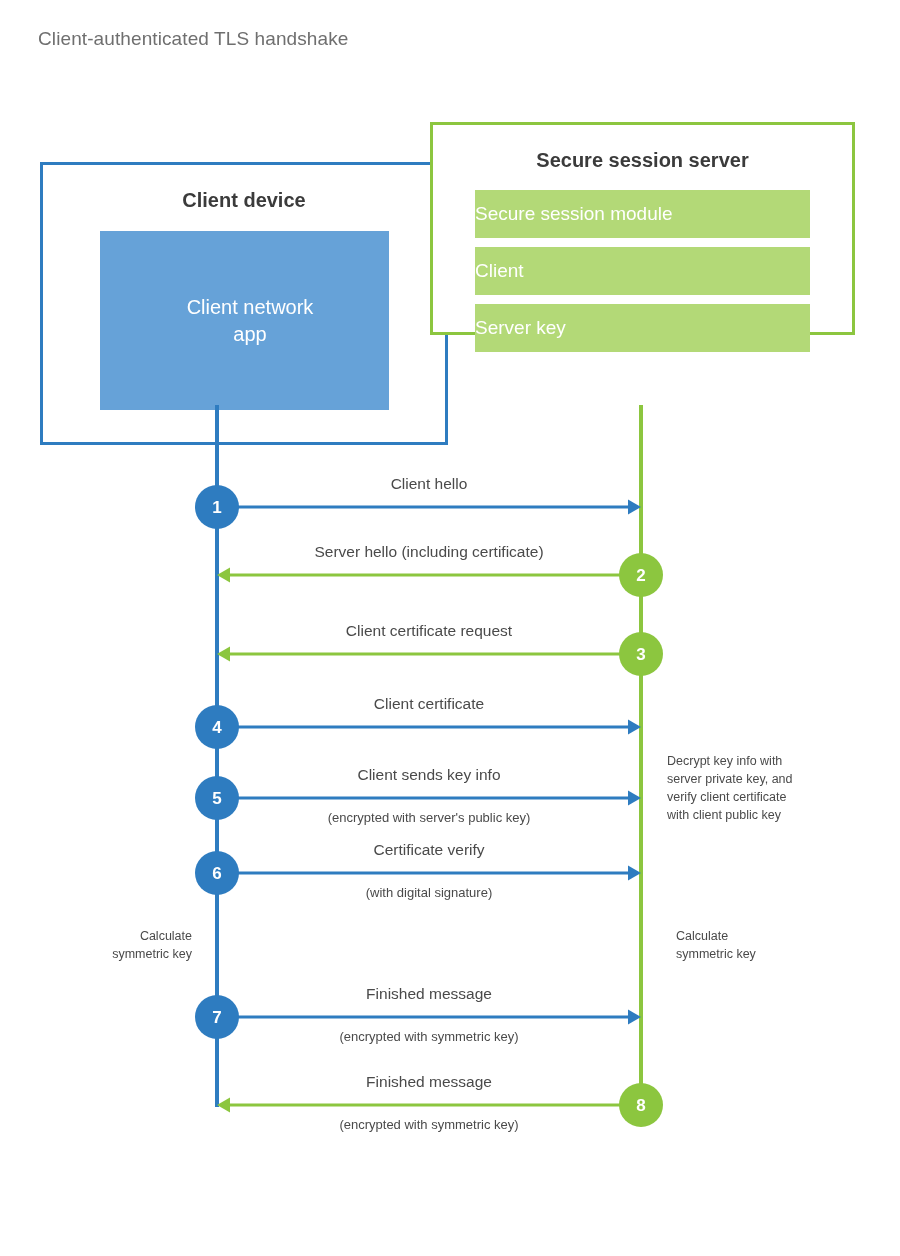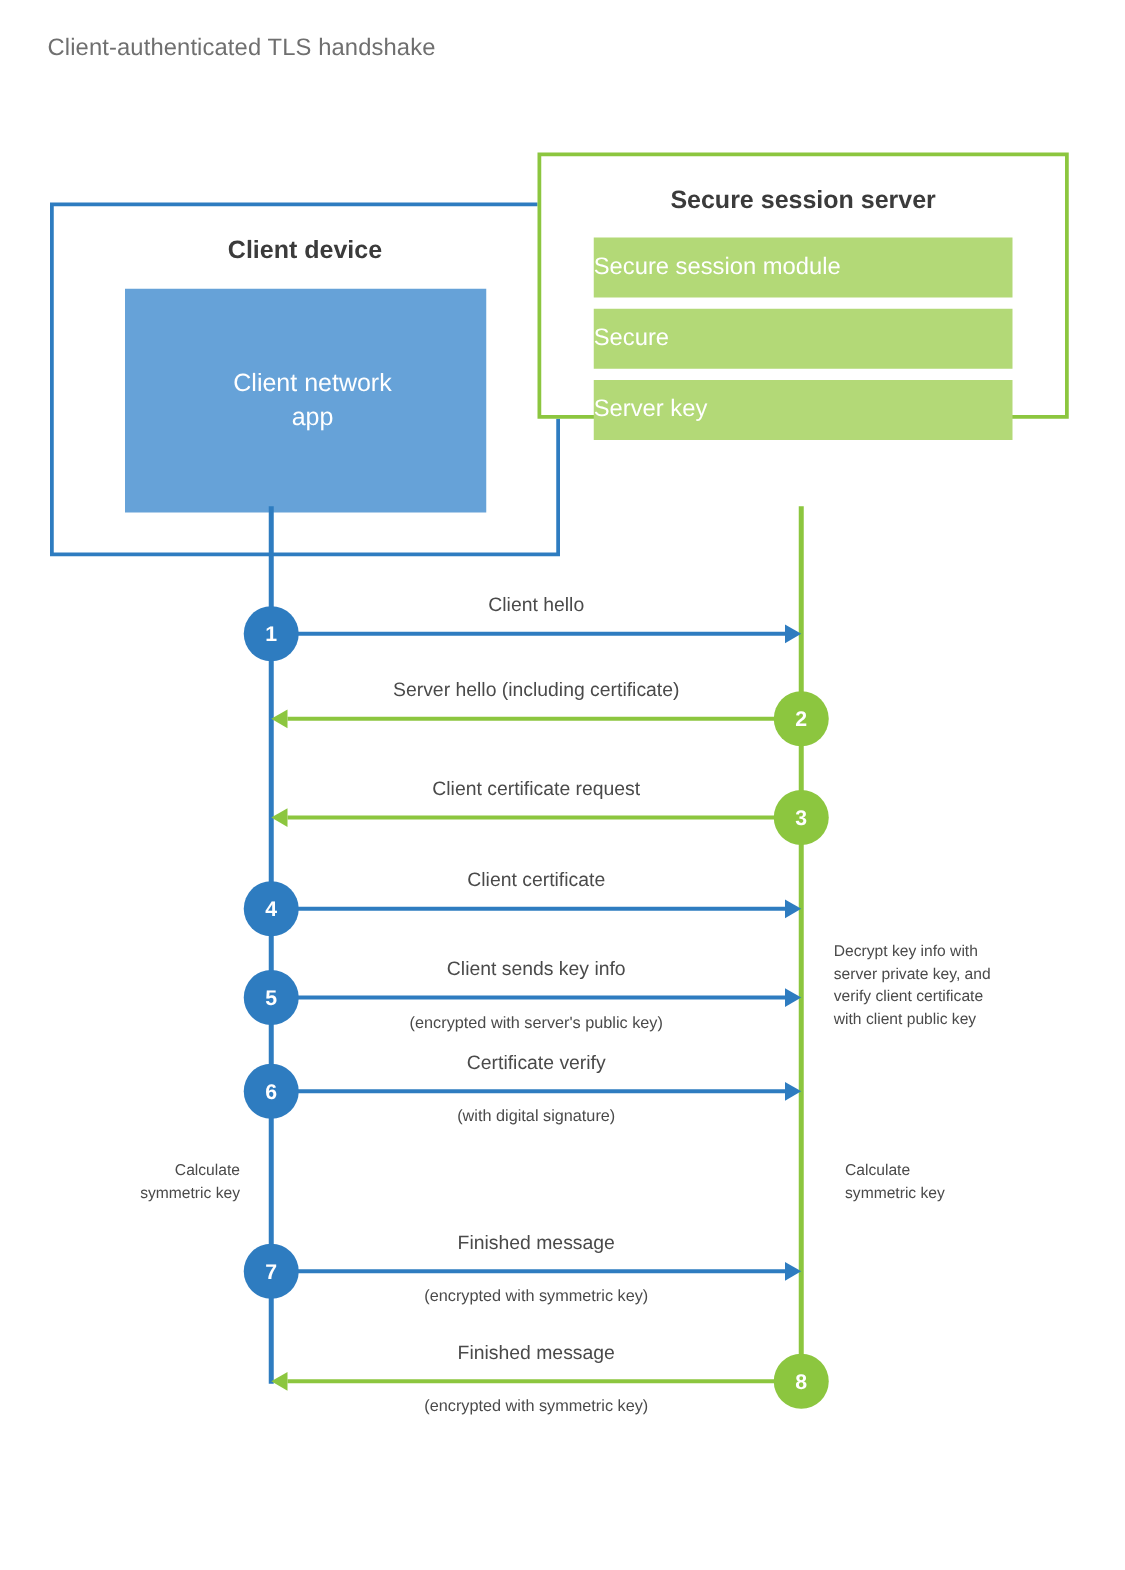--- a/index.html
+++ b/index.html
@@ -126,21 +126,21 @@
     <div class="actor-title">Client device</div>
     <div class="client-app-block">
       <span id="client-app-label">Client network<br>app</span>
     </div>
   </div>
 
   <div class="actor-box server">
     <div class="actor-title">Secure session server</div>
     <div class="component-stack" id="server-components">
         <div class="component-bar">Secure session module</div>
-        <div class="component-bar">Secure</div>
+        <div class="component-bar">Client</div>
         <div class="component-bar">Server key</div>
       </div>
   </div>
 
   <svg id="seq-svg" viewBox="0 0 900 1256">
       <line x1="217" y1="405" x2="217" y2="1107" stroke="#2e7cc0" stroke-width="4"></line>
       <line x1="641" y1="405" x2="641" y2="1105" stroke="#8cc63f" stroke-width="4"></line>
       <g>
         <line x1="217" y1="507" x2="628" y2="507" stroke="#2e7cc0" stroke-width="3.2"></line>
         <polygon points="641,507 628,499.5 628,514.5" fill="#2e7cc0"></polygon>

